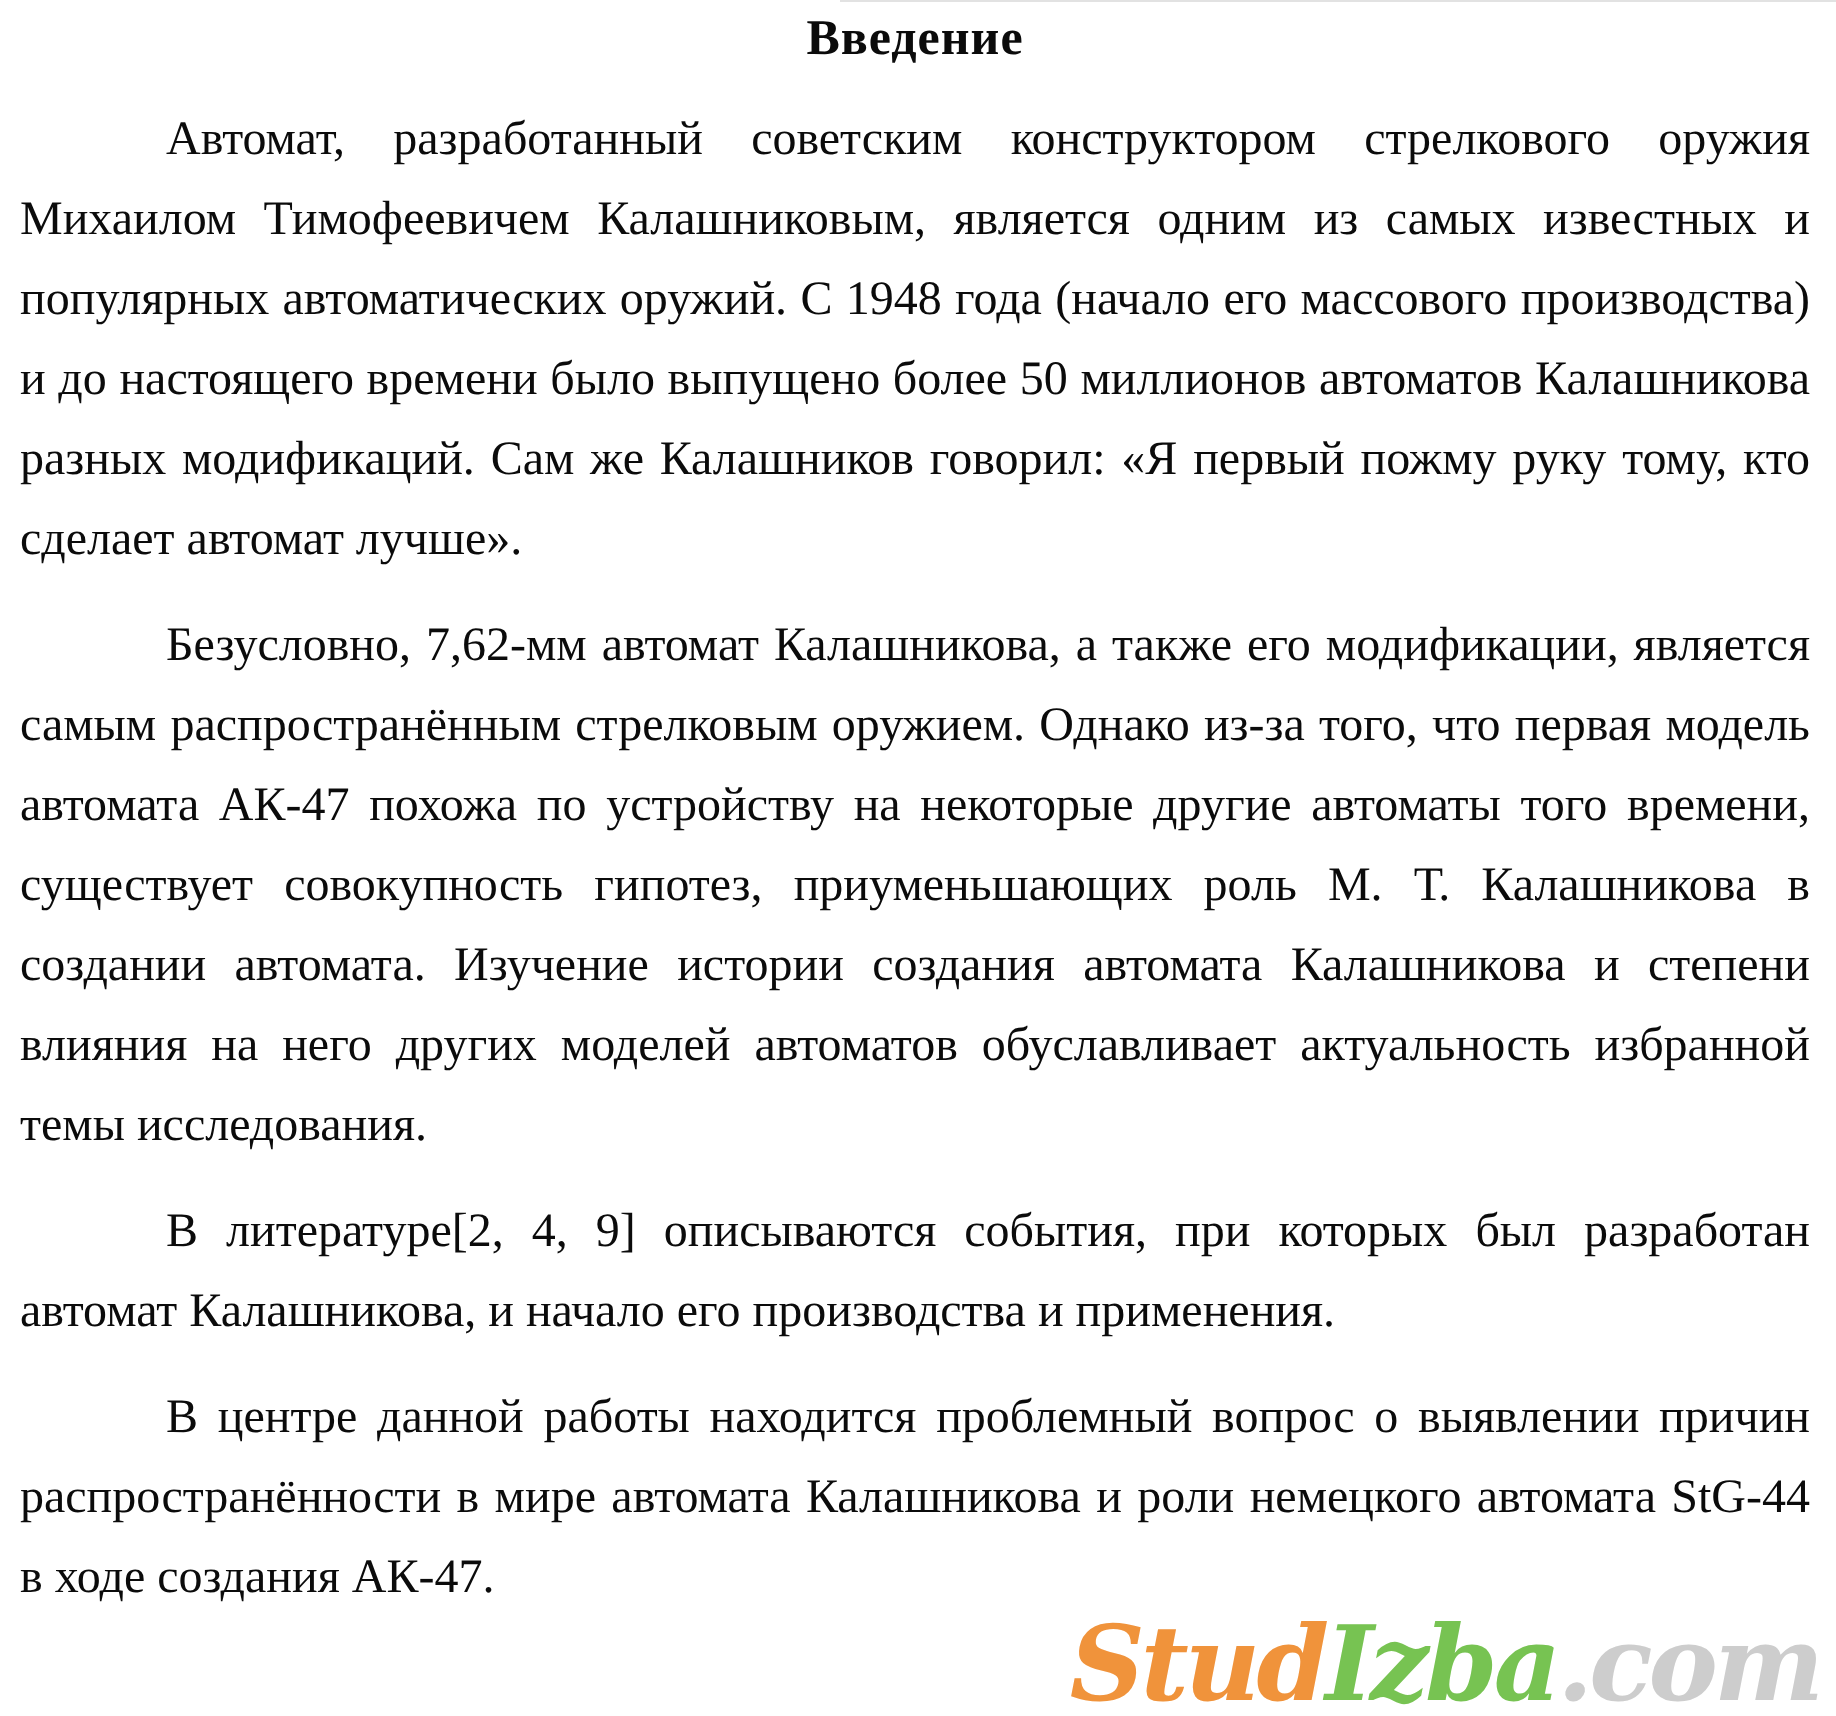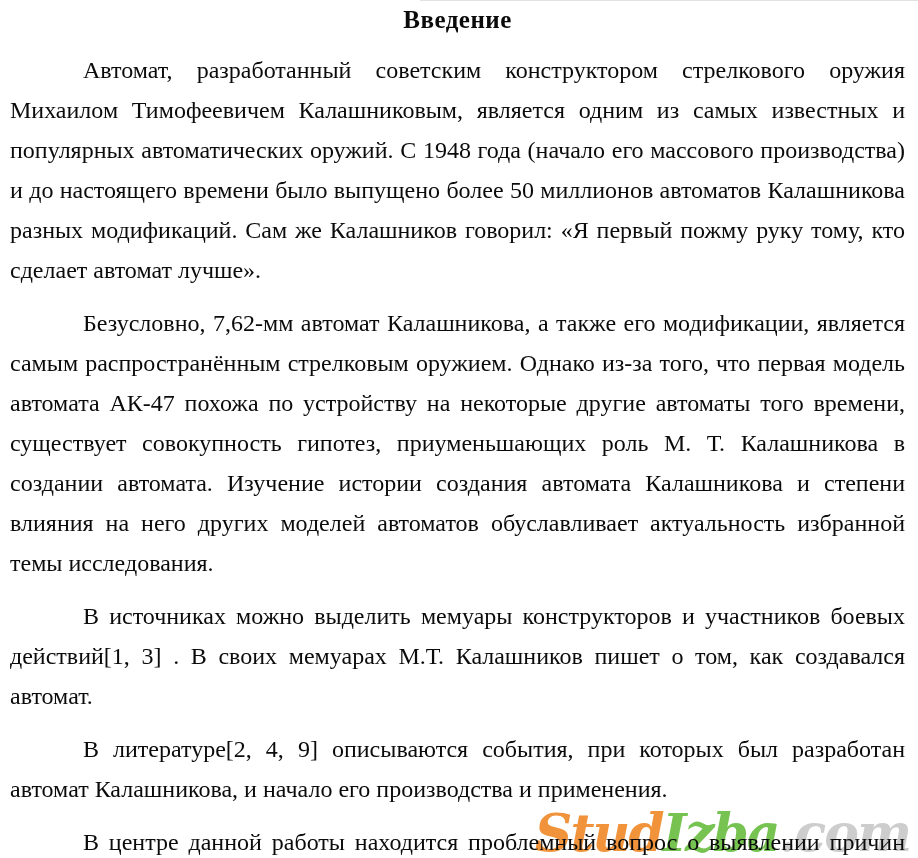--- a/index.html
+++ b/index.html
@@ -75,21 +75,20 @@
 <div class="page">
 
   <div class="scan-line"></div>
 
   <h1 class="doc-title">Введение</h1>
 
   <p class="doc-par">Автомат, разработанный советским конструктором стрелкового оружия Михаилом Тимофеевичем Калашниковым, является одним из самых известных и популярных автоматических оружий. С 1948 года (начало его массового производства) и до настоящего времени было выпущено более 50 миллионов автоматов Калашникова разных модификаций. Сам же Калашников говорил: «Я первый пожму руку тому, кто сделает автомат лучше».</p>
 
   <p class="doc-par">Безусловно, 7,62-мм автомат Калашникова, а также его модификации, является самым распространённым стрелковым оружием. Однако из-за того, что первая модель автомата АК-47 похожа по устройству на некоторые другие автоматы того времени, существует совокупность гипотез, приуменьшающих роль М. Т. Калашникова в создании автомата. Изучение истории создания автомата Калашникова и степени влияния на него других моделей автоматов обуславливает актуальность избранной темы исследования.</p>
 
-  <p class="doc-par">В источниках можно выделить мемуары конструкторов и участников боевых действий[1, 3] . В своих мемуарах М.Т. Калашников пишет о том, как создавался автомат.</p>
 
   <p class="doc-par">В литературе[2, 4, 9] описываются события, при которых был разработан автомат Калашникова, и начало его производства и применения.</p>
 
   <p class="doc-par">В центре данной работы находится проблемный вопрос о выявлении причин распространённости в мире автомата Калашникова и роли немецкого автомата StG-44 в ходе создания АК-47.</p>
 
   <div class="watermark">
     <span class="wm-stud">Stud</span><span class="wm-izba">Izba</span><span class="wm-com">.com</span>
   </div>
 
 </div>

